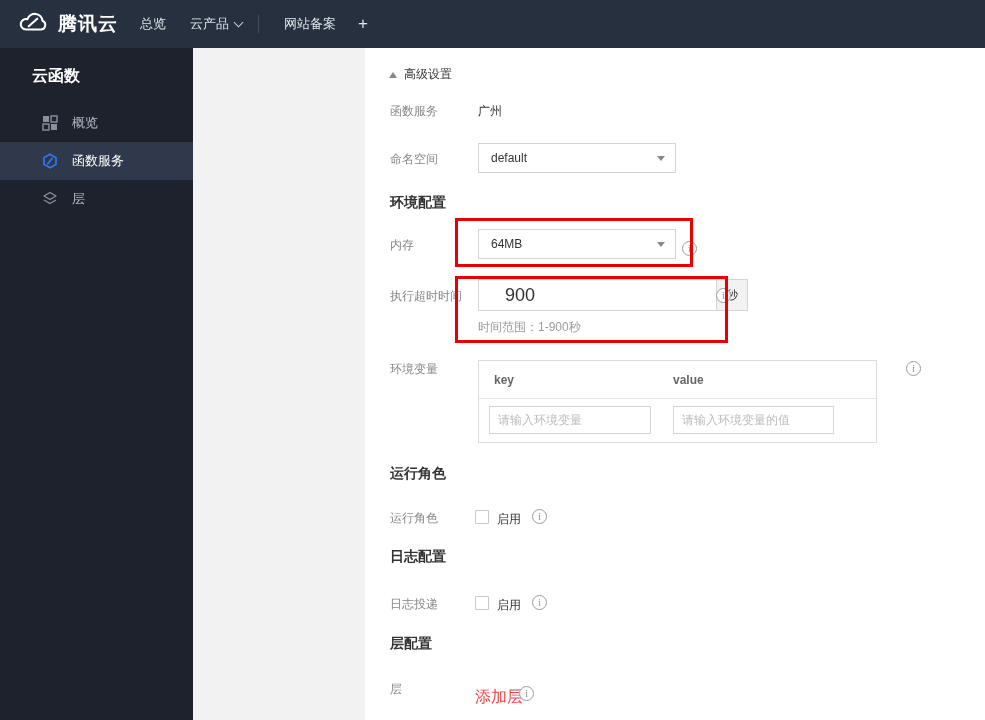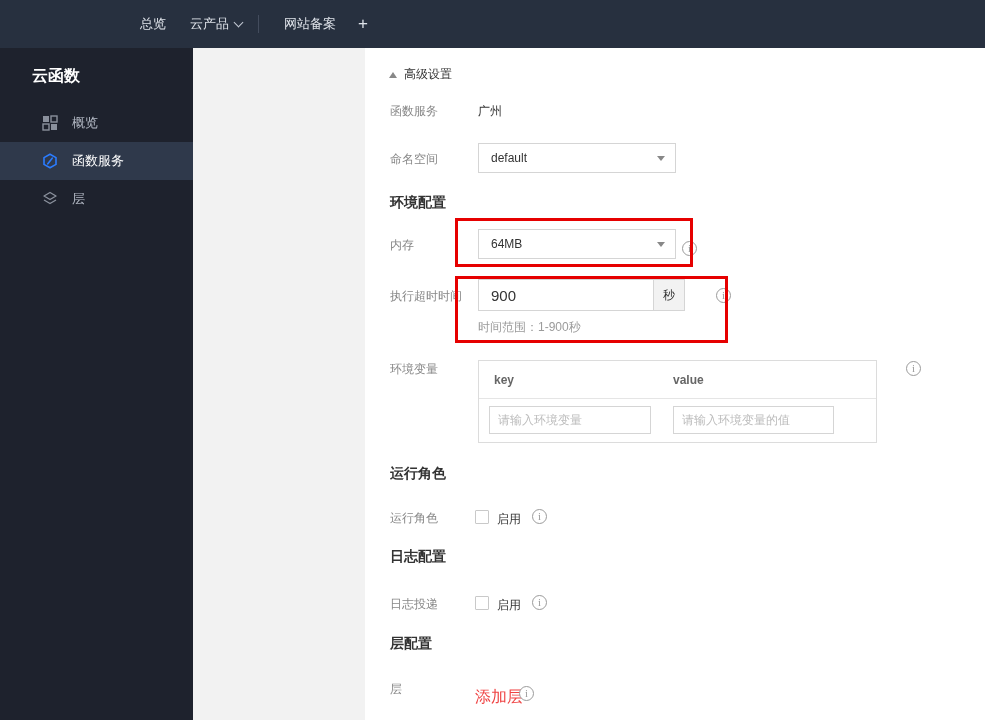--- a/index.html
+++ b/index.html
@@ -41,21 +41,21 @@
   .adv-toggle { position:absolute; left:24px; top:18px; display:flex; align-items:center; cursor:pointer; }
   .tri-up { width:0; height:0; border-left:4px solid transparent; border-right:4px solid transparent; border-bottom:6px solid #888; margin-right:7px; }
   .adv-text { font-size:12px; color:#333; }
 
   .select-box { position:absolute; width:198px; height:30px; border:1px solid #d5d5d5; background:#fff;
                 display:flex; align-items:center; justify-content:space-between; padding:0 10px 0 12px;
                 font-size:12px; color:#333; cursor:pointer; }
   .sel-caret { width:0; height:0; border-left:4px solid transparent; border-right:4px solid transparent; border-top:5px solid #888; }
 
   .input-group { position:absolute; display:flex; }
-  .text-input { width:176px; height:32px; border:1px solid #d5d5d5; font-size:15px; color:#333; padding:0 12px; outline:none; background:#fff; }
+  .text-input { width:239px; height:32px; border:1px solid #d5d5d5; font-size:18px; color:#333; padding:0 26px; outline:none; background:#fff; }
   .unit-suffix { width:31px; height:32px; border:1px solid #d5d5d5; border-left:none; background:#f2f2f2;
                  font-size:12px; color:#333; display:flex; align-items:center; justify-content:center; }
   .hint-text { position:absolute; font-size:12px; color:#9b9b9b; }
 
   .info-icon { position:absolute; width:15px; height:15px; border:1px solid #9b9b9b; border-radius:50%;
                color:#9b9b9b; text-align:center; cursor:pointer; background:#fff; }
   .info-icon::before { content:"i"; font-family:"Liberation Serif","DejaVu Serif",serif; font-size:11px; line-height:13px; display:block; }
 
   .env-table { position:absolute; left:113px; top:312px; width:399px; height:83px; border:1px solid #dcdcdc; background:#fff; }
   .env-head { position:absolute; left:0; top:0; width:100%; height:38px; border-bottom:1px solid #e5e5e5; }
@@ -70,20 +70,29 @@
   .link { position:absolute; font-size:16px; color:#ef4444; cursor:pointer; }
 
   .red-box { position:absolute; border:3px solid #e60000; z-index:30; pointer-events:none; }
   .red-box-1 { left:90px; top:170px; width:238px; height:49px; }
   .red-box-2 { left:90px; top:228px; width:273px; height:67px; }
 </style>
 </head>
 <body>
 
 <div class="topbar">
+  <div class="logo">
+    <span>
+      <svg viewBox="0 0 36 26" fill="none">
+        <path d="M10.5 21 a5.6 5.6 0 1 1 1.6 -11 A8.2 8.2 0 0 1 28 11.6 a4.9 4.9 0 0 1 -1.8 9.4 z" stroke="#ffffff" stroke-width="2.2" stroke-linejoin="round"></path>
+        <path d="M13.5 17.5 L22.5 9.5" stroke="#ffffff" stroke-width="2.2" stroke-linecap="round"></path>
+      </svg>
+    </span>
+    <span class="logo-text">腾讯云</span>
+  </div>
   <div class="nav-item nav-overview">总览</div>
   <div class="nav-item nav-products"><span>云产品</span><span class="nav-caret"></span></div>
   <div class="nav-divider"></div>
   <div class="nav-item nav-icp">网站备案</div>
   <div class="nav-item nav-plus">+</div>
 </div>
 
 <div class="sidebar">
   <div class="sidebar-title">云函数</div>
 

